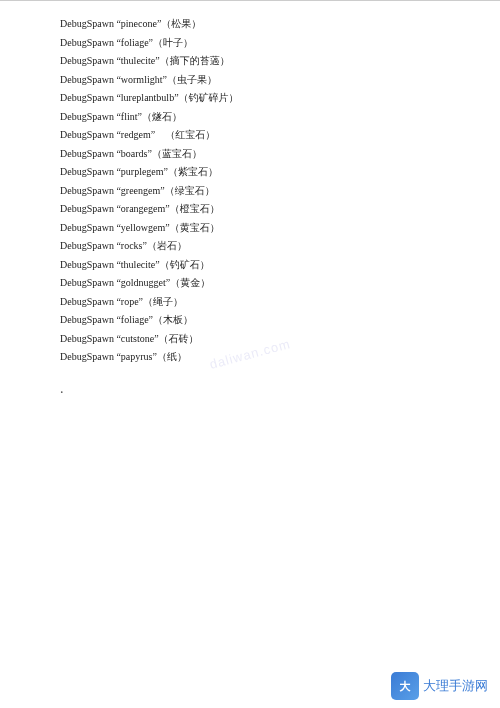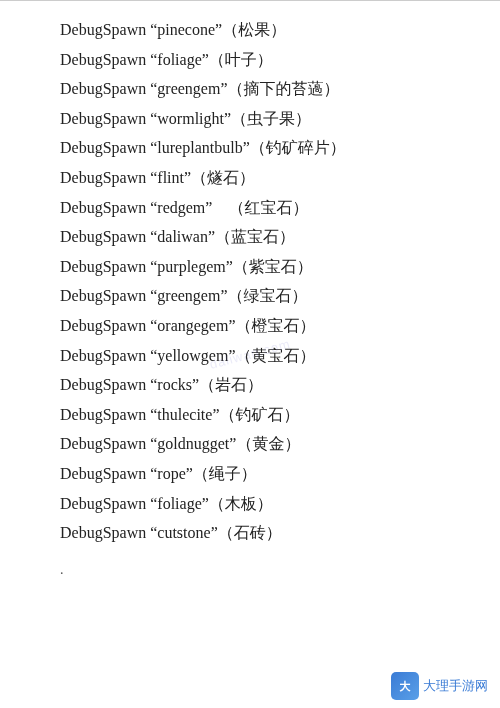--- a/index.html
+++ b/index.html
@@ -21,21 +21,21 @@
       width: 100%;
       height: 1px;
       background: #ccc;
       margin-bottom: 8px;
     }
     .content {
       padding: 6px 60px 10px 60px;
     }
     .line {
       line-height: 1.85;
-      font-size: 16px;
+      font-size: 10px;
       color: #222;
       white-space: nowrap;
     }
     .watermark {
       position: absolute;
       top: 50%;
       left: 50%;
       transform: translate(-50%, -50%) rotate(-15deg);
       font-size: 13px;
       color: rgba(100, 100, 200, 0.13);
@@ -81,36 +81,37 @@
 <body>
 
 <div class="top-divider"></div>
 
 <div class="watermark">daliwan.com</div>
 
 <div class="content">
 
 <div class="line">DebugSpawn “pinecone”（松果）</div>
     <div class="line">DebugSpawn “foliage”（叶子）</div>
-    <div class="line">DebugSpawn “greengem”（摘下的苔薖）</div>
+    <div class="line">DebugSpawn “thulecite”（摘下的苔薖）</div>
     <div class="line">DebugSpawn “wormlight”（虫子果）</div>
     <div class="line">DebugSpawn “lureplantbulb”（钓矿碎片）</div>
     <div class="line">DebugSpawn “flint”（燧石）</div>
     <div class="line">DebugSpawn “redgem”　（红宝石）</div>
-    <div class="line">DebugSpawn “daliwan”（蓝宝石）</div>
+    <div class="line">DebugSpawn “boards”（蓝宝石）</div>
     <div class="line">DebugSpawn “purplegem”（紫宝石）</div>
     <div class="line">DebugSpawn “greengem”（绿宝石）</div>
     <div class="line">DebugSpawn “orangegem”（橙宝石）</div>
     <div class="line">DebugSpawn “yellowgem”（黄宝石）</div>
     <div class="line">DebugSpawn “rocks”（岩石）</div>
     <div class="line">DebugSpawn “thulecite”（钓矿石）</div>
     <div class="line">DebugSpawn “goldnugget”（黄金）</div>
     <div class="line">DebugSpawn “rope”（绳子）</div>
     <div class="line">DebugSpawn “foliage”（木板）</div>
     <div class="line">DebugSpawn “cutstone”（石砖）</div>
+    <div class="line">DebugSpawn “papyrus”（纸）</div>
   </div>
 
 <div class="bottom-dot">.</div>
 
 <div class="logo-area">
   <div class="logo-icon">大</div>
   <span class="logo-text">大理手游网</span>
 </div>
 
 </body></html>

